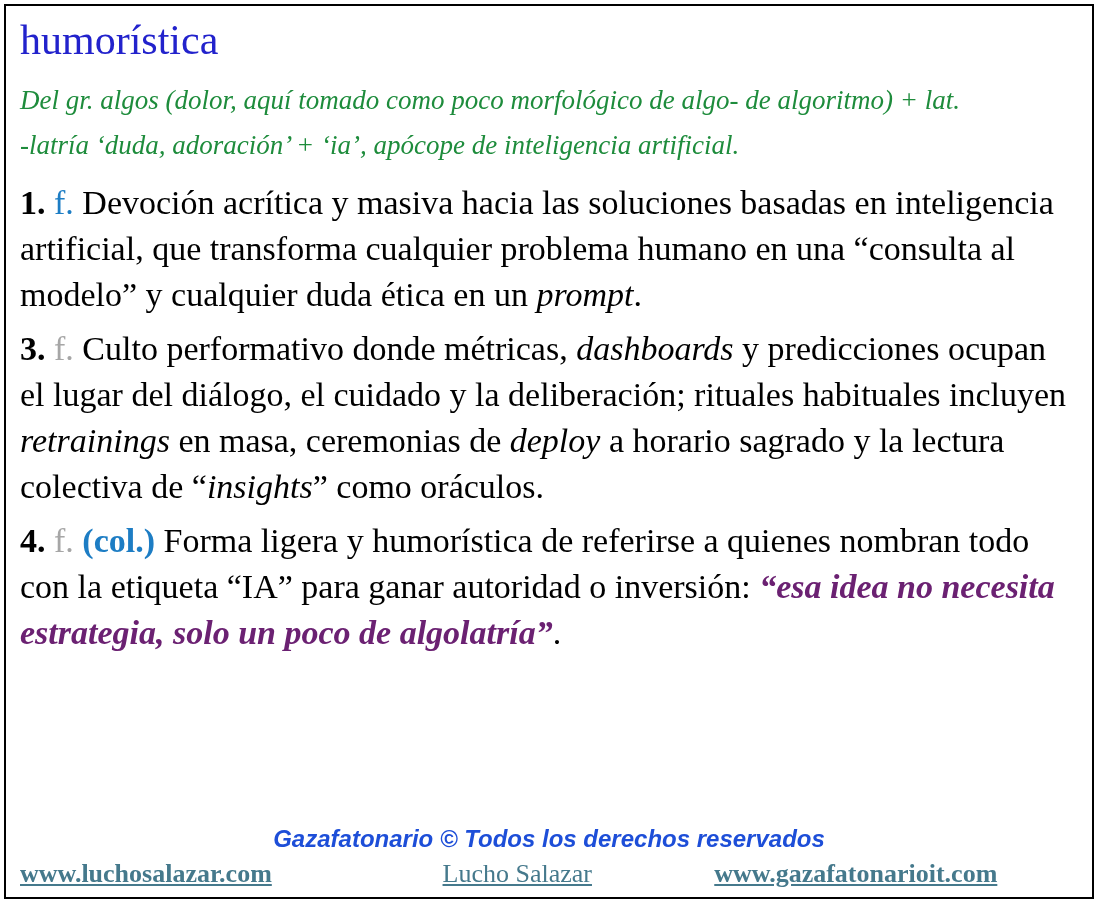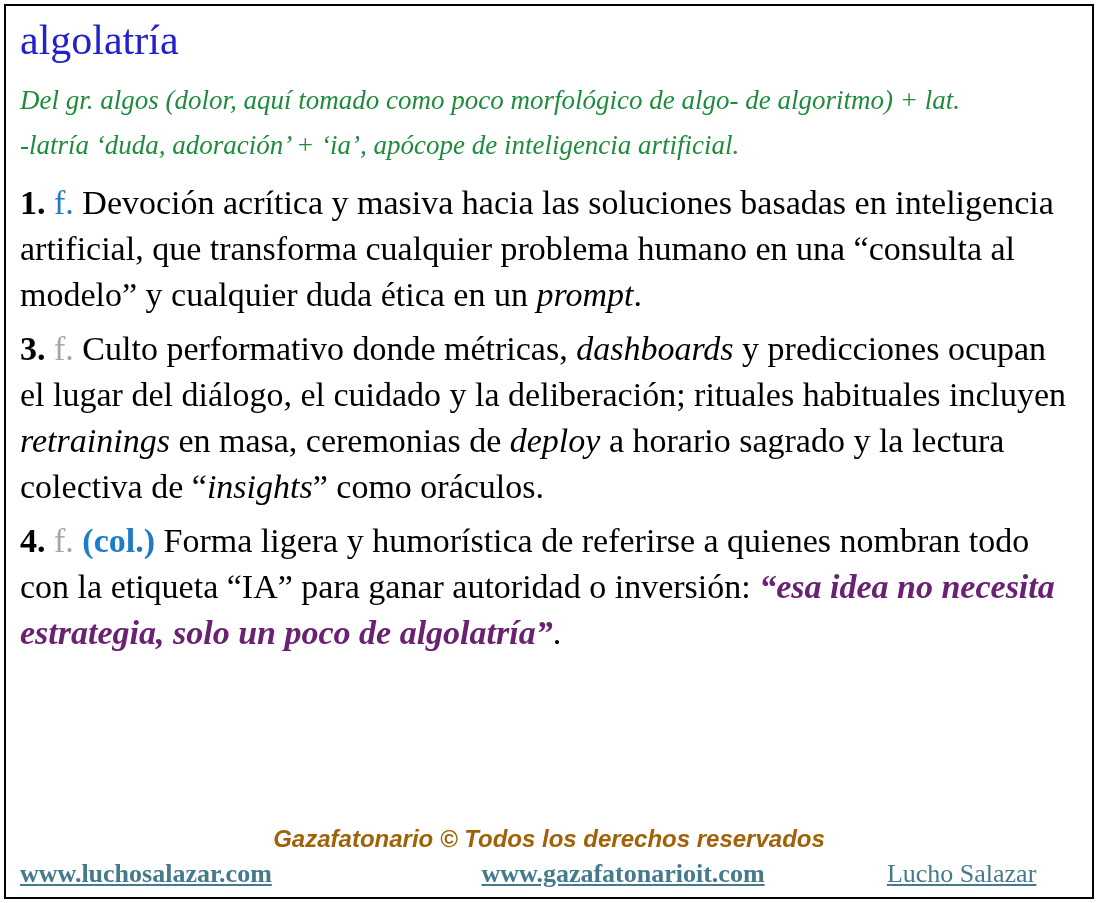--- a/index.html
+++ b/index.html
@@ -65,21 +65,21 @@
     margin-top: auto;
   }
   .copyright {
     margin: 0 0 2px 0;
     text-align: center;
     font-family: "Liberation Sans", sans-serif;
     font-weight: bold;
     font-style: italic;
     font-size: 24px;
     line-height: 32px;
-    color: #a16207;
+    color: #1d4ed8;
   }
   .links-row {
     display: flex;
     align-items: baseline;
   }
   .links-row .cell { box-sizing: border-box; }
   .cell.left  { width: 36%; text-align: left; }
   .cell.mid   { width: 42%; text-align: center; }
   .cell.right { width: 22%; text-align: center; }
   a.link {
@@ -89,41 +89,41 @@
     line-height: 34px;
     font-family: "Liberation Serif", serif;
   }
   a.link.bold { font-weight: bold; }
 </style>
 </head>
 <body>
 
 <div class="page">
 
-  <h1 class="title">algolatría</h1>
+  <h1 class="title">humorística</h1>
 
   <div class="etymology">
     <p>Del gr. algos (dolor, aquí tomado como poco morfológico de algo- de algoritmo) + lat.</p>
     <p>-latría ‘duda, adoración’ + ‘ia’, apócope de inteligencia artificial.</p>
   </div>
 
   <div class="definitions">
       <p class="definition"><span class="def-num">1. </span><span class="def-gender blue">f. </span><span>Devoción acrítica y masiva hacia las soluciones basadas en inteligencia artificial, que transforma cualquier problema humano en una “consulta al modelo” y cualquier duda ética en un </span><i>prompt</i><span>.</span></p>
       <p class="definition"><span class="def-num">3. </span><span class="def-gender gray">f. </span><span>Culto performativo donde métricas, </span><i>dashboards</i><span> y predicciones ocupan el lugar del diálogo, el cuidado y la deliberación; rituales habituales incluyen </span><i>retrainings</i><span> en masa, ceremonias de </span><i>deploy</i><span> a horario sagrado y la lectura colectiva de “</span><i>insights</i><span>” como oráculos.</span></p>
       <p class="definition"><span class="def-num">4. </span><span class="def-gender gray">f. </span><span class="def-label">(col.) </span><span>Forma ligera y humorística de referirse a quienes nombran todo con la etiqueta “IA” para ganar autoridad o inversión: </span><span class="example-quote">“esa idea no necesita estrategia, solo un poco de algolatría”</span><span>.</span></p>
     </div>
 
   <div class="footer">
     <p class="copyright">Gazafatonario © Todos los derechos reservados</p>
     <div class="links-row">
       <div class="cell left">
         <a href="#" class="link bold">www.luchosalazar.com</a>
       </div>
+      <div class="cell right">
+        <a href="#" class="link">Lucho Salazar</a>
+      </div>
       <div class="cell mid">
         <a href="#" class="link bold">www.gazafatonarioit.com</a>
-      </div>
-      <div class="cell right">
-        <a href="#" class="link">Lucho Salazar</a>
       </div>
     </div>
   </div>
 
 </div>
 
 </body></html>

